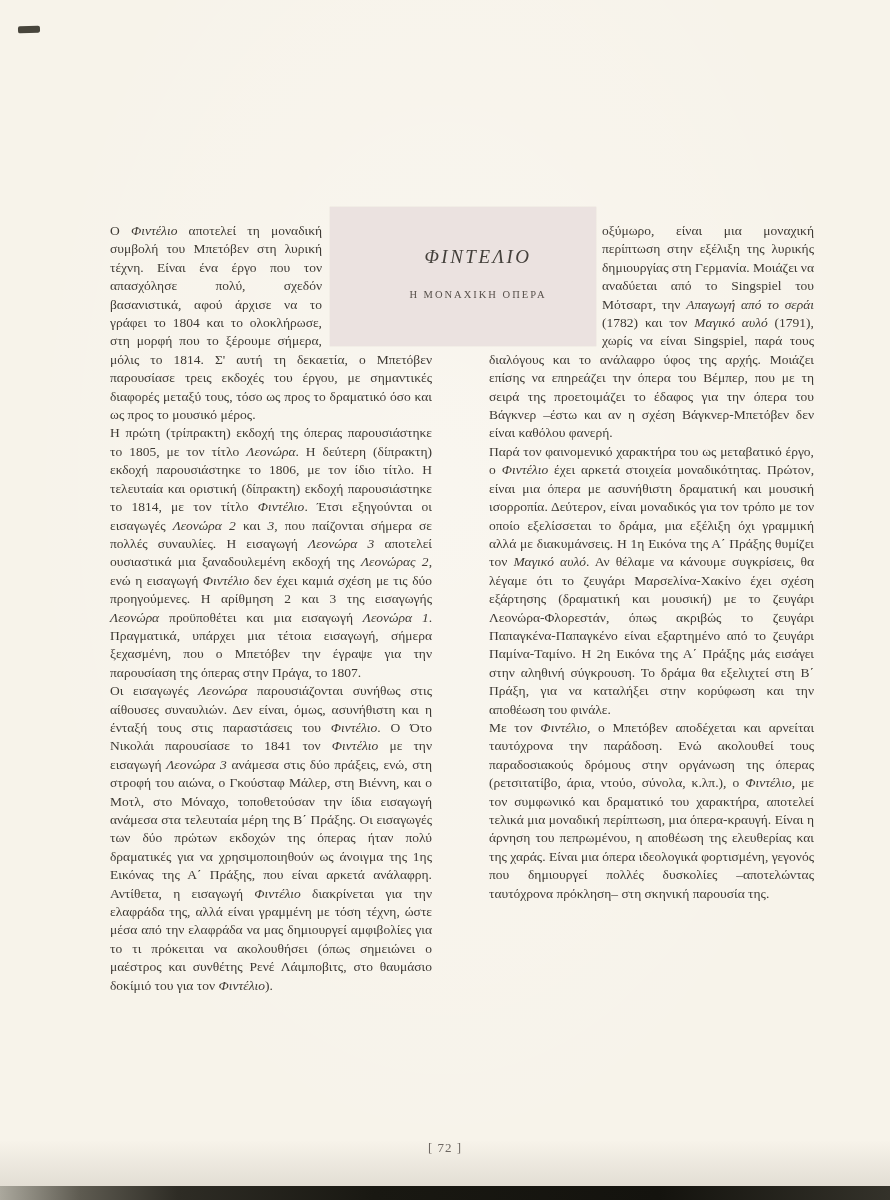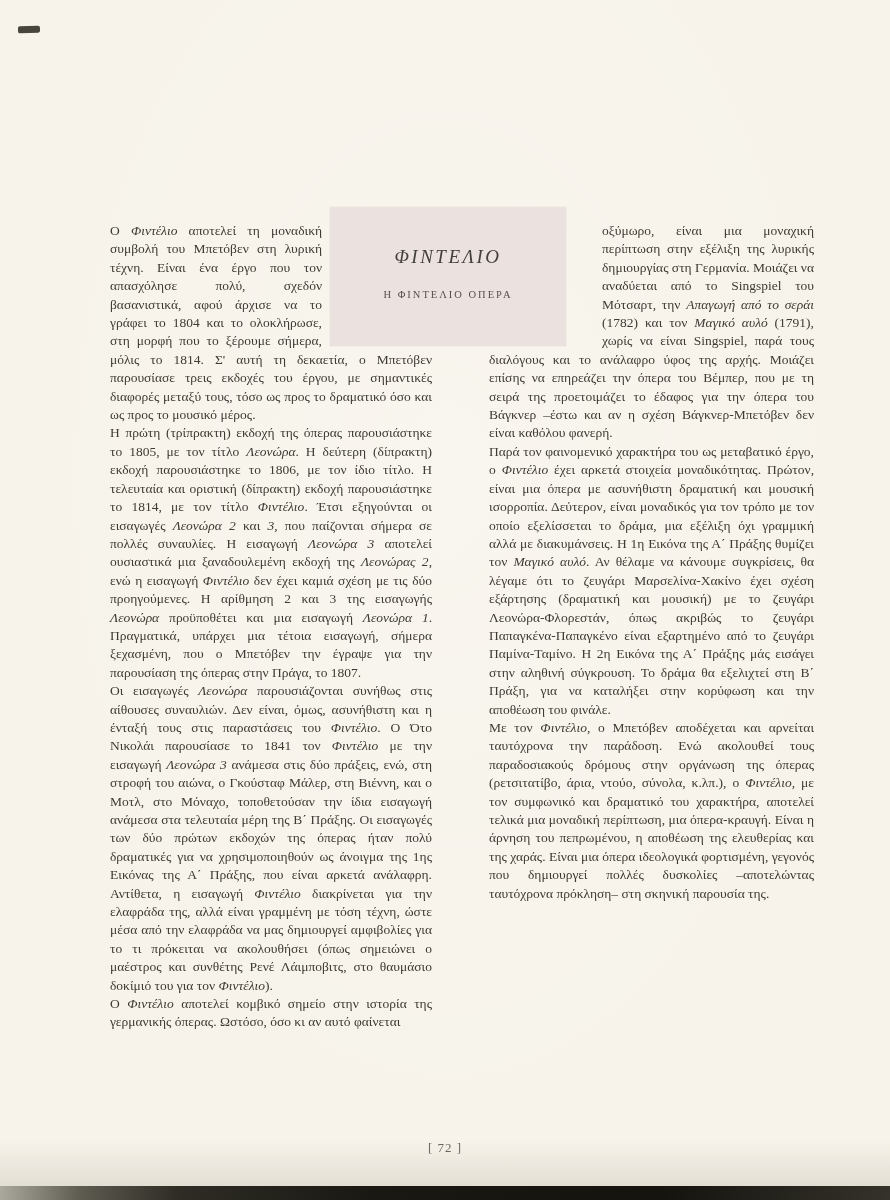--- a/index.html
+++ b/index.html
@@ -34,20 +34,21 @@
     background: linear-gradient(90deg,
       #aba89d 0%, #5e5b51 9%, #2e2c25 20%,
       #191812 42%, #14130e 74%, #34322a 100%);
   }
   .titlebox {
     position: absolute; left: 330px; top: 207px;
     width: 236px; height: 139px;
     background: #ebe2e0;
     text-align: center;
     box-shadow: 0 0 1px rgba(120,100,100,0.25);
+    padding-left: 30px;
   }
   .titlebox .title {
     margin-top: 39px;
     font-style: italic;
     font-size: 19px;
     letter-spacing: 2.5px;
     color: #44403b;
   }
   .titlebox .subtitle {
     margin-top: 21px;
@@ -80,29 +81,28 @@
 </style>
 </head>
 <body>
 
 <div class="scan" style="background-color: rgb(247, 243, 234);">
 
   <div class="artifact-top"></div>
 
   <div class="titlebox" style="background-color: rgb(235, 226, 224);">
     <div class="title" style="color: rgb(68, 64, 59);">ΦΙΝΤΕΛΙΟ</div>
-    <div class="subtitle">Η ΦΙΝΤΕΛΙΟ ΟΠΕΡΑ</div>
+    <div class="subtitle">Η ΜΟΝΑΧΙΚΗ ΟΠΕΡΑ</div>
   </div>
 
   <div class="col col-left" lang="el" style="color: rgb(62, 58, 52);">
     <div class="spacer spacer-right"></div>
   <p>Ο <em>Φιντέλιο</em> αποτελεί τη μοναδική συμβολή του Μπετόβεν στη λυρική τέχνη. Είναι ένα έργο που τον απασχόλησε πολύ, σχεδόν βασανιστικά, αφού άρχισε να το γράφει το 1804 και το ολοκλήρωσε, στη μορφή που το ξέρουμε σήμερα, μόλις το 1814. Σ' αυτή τη δεκαετία, ο Μπετόβεν παρουσίασε τρεις εκδοχές του έργου, με σημαντικές διαφορές μεταξύ τους, τόσο ως προς το δραματικό όσο και ως προς το μουσικό μέρος.</p>
       <p>Η πρώτη (τρίπρακτη) εκδοχή της όπερας παρουσιάστηκε το 1805, με τον τίτλο <em>Λεονώρα</em>. Η δεύτερη (δίπρακτη) εκδοχή παρουσιάστηκε το 1806, με τον ίδιο τίτλο. Η τελευταία και οριστική (δίπρακτη) εκδοχή παρουσιάστηκε το 1814, με τον τίτλο <em>Φιντέλιο</em>. Έτσι εξηγούνται οι εισαγωγές <em>Λεονώρα 2</em> και <em>3</em>, που παίζονται σήμερα σε πολλές συναυλίες. Η εισαγωγή <em>Λεονώρα 3</em> αποτελεί ουσιαστικά μια ξαναδουλεμένη εκδοχή της <em>Λεονώρας 2</em>, ενώ η εισαγωγή <em>Φιντέλιο</em> δεν έχει καμιά σχέση με τις δύο προηγούμενες. Η αρίθμηση 2 και 3 της εισαγωγής <em>Λεονώρα</em> προϋποθέτει και μια εισαγωγή <em>Λεονώρα 1</em>. Πραγματικά, υπάρχει μια τέτοια εισαγωγή, σήμερα ξεχασμένη, που ο Μπετόβεν την έγραψε για την παρουσίαση της όπερας στην Πράγα, το 1807.</p>
       <p>Οι εισαγωγές <em>Λεονώρα</em> παρουσιάζονται συνήθως στις αίθουσες συναυλιών. Δεν είναι, όμως, ασυνήθιστη και η ένταξή τους στις παραστάσεις του <em>Φιντέλιο</em>. Ο Ότο Νικολάι παρουσίασε το 1841 τον <em>Φιντέλιο</em> με την εισαγωγή <em>Λεονώρα 3</em> ανάμεσα στις δύο πράξεις, ενώ, στη στροφή του αιώνα, ο Γκούσταφ Μάλερ, στη Βιέννη, και ο Μοτλ, στο Μόναχο, τοποθετούσαν την ίδια εισαγωγή ανάμεσα στα τελευταία μέρη της Β΄ Πράξης. Οι εισαγωγές των δύο πρώτων εκδοχών της όπερας ήταν πολύ δραματικές για να χρησιμοποιηθούν ως άνοιγμα της 1ης Εικόνας της Α΄ Πράξης, που είναι αρκετά ανάλαφρη. Αντίθετα, η εισαγωγή <em>Φιντέλιο</em> διακρίνεται για την ελαφράδα της, αλλά είναι γραμμένη με τόση τέχνη, ώστε μέσα από την ελαφράδα να μας δημιουργεί αμφιβολίες για το τι πρόκειται να ακολουθήσει (όπως σημειώνει ο μαέστρος και συνθέτης Ρενέ Λάιμποβιτς, στο θαυμάσιο δοκίμιό του για τον <em>Φιντέλιο</em>).</p>
-      <p>Ο <em>Φιντέλιο</em> αποτελεί κομβικό σημείο στην ιστορία της γερμανικής όπερας. Ωστόσο, όσο κι αν αυτό φαίνεται</p>
     </div>
 
   <div class="col col-right" lang="el" style="color: rgb(62, 58, 52);">
     <div class="spacer spacer-left"></div>
   <p>οξύμωρο, είναι μια μοναχική περίπτωση στην εξέλιξη της λυρικής δημιουργίας στη Γερμανία. Μοιάζει να αναδύεται από το Singspiel του Μότσαρτ, την <em>Απαγωγή από το σεράι</em> (1782) και τον <em>Μαγικό αυλό</em> (1791), χωρίς να είναι Singspiel, παρά τους διαλόγους και το ανάλαφρο ύφος της αρχής. Μοιάζει επίσης να επηρεάζει την όπερα του Βέμπερ, που με τη σειρά της προετοιμάζει το έδαφος για την όπερα του Βάγκνερ –έστω και αν η σχέση Βάγκνερ-Μπετόβεν δεν είναι καθόλου φανερή.</p>
       <p>Παρά τον φαινομενικό χαρακτήρα του ως μεταβατικό έργο, ο <em>Φιντέλιο</em> έχει αρκετά στοιχεία μοναδικότητας. Πρώτον, είναι μια όπερα με ασυνήθιστη δραματική και μουσική ισορροπία. Δεύτερον, είναι μοναδικός για τον τρόπο με τον οποίο εξελίσσεται το δράμα, μια εξέλιξη όχι γραμμική αλλά με διακυμάνσεις. Η 1η Εικόνα της Α΄ Πράξης θυμίζει τον <em>Μαγικό αυλό</em>. Αν θέλαμε να κάνουμε συγκρίσεις, θα λέγαμε ότι το ζευγάρι Μαρσελίνα-Χακίνο έχει σχέση εξάρτησης (δραματική και μουσική) με το ζευγάρι Λεονώρα-Φλορεστάν, όπως ακριβώς το ζευγάρι Παπαγκένα-Παπαγκένο είναι εξαρτημένο από το ζευγάρι Παμίνα-Ταμίνο. Η 2η Εικόνα της Α΄ Πράξης μάς εισάγει στην αληθινή σύγκρουση. Το δράμα θα εξελιχτεί στη Β΄ Πράξη, για να καταλήξει στην κορύφωση και την αποθέωση του φινάλε.</p>
       <p>Με τον <em>Φιντέλιο</em>, ο Μπετόβεν αποδέχεται και αρνείται ταυτόχρονα την παράδοση. Ενώ ακολουθεί τους παραδοσιακούς δρόμους στην οργάνωση της όπερας (ρετσιτατίβο, άρια, ντούο, σύνολα, κ.λπ.), ο <em>Φιντέλιο</em>, με τον συμφωνικό και δραματικό του χαρακτήρα, αποτελεί τελικά μια μοναδική περίπτωση, μια όπερα-κραυγή. Είναι η άρνηση του πεπρωμένου, η αποθέωση της ελευθερίας και της χαράς. Είναι μια όπερα ιδεολογικά φορτισμένη, γεγονός που δημιουργεί πολλές δυσκολίες –αποτελώντας ταυτόχρονα πρόκληση– στη σκηνική παρουσία της.</p>
     </div>
 
   <div class="pagenum">[ 72 ]</div>

